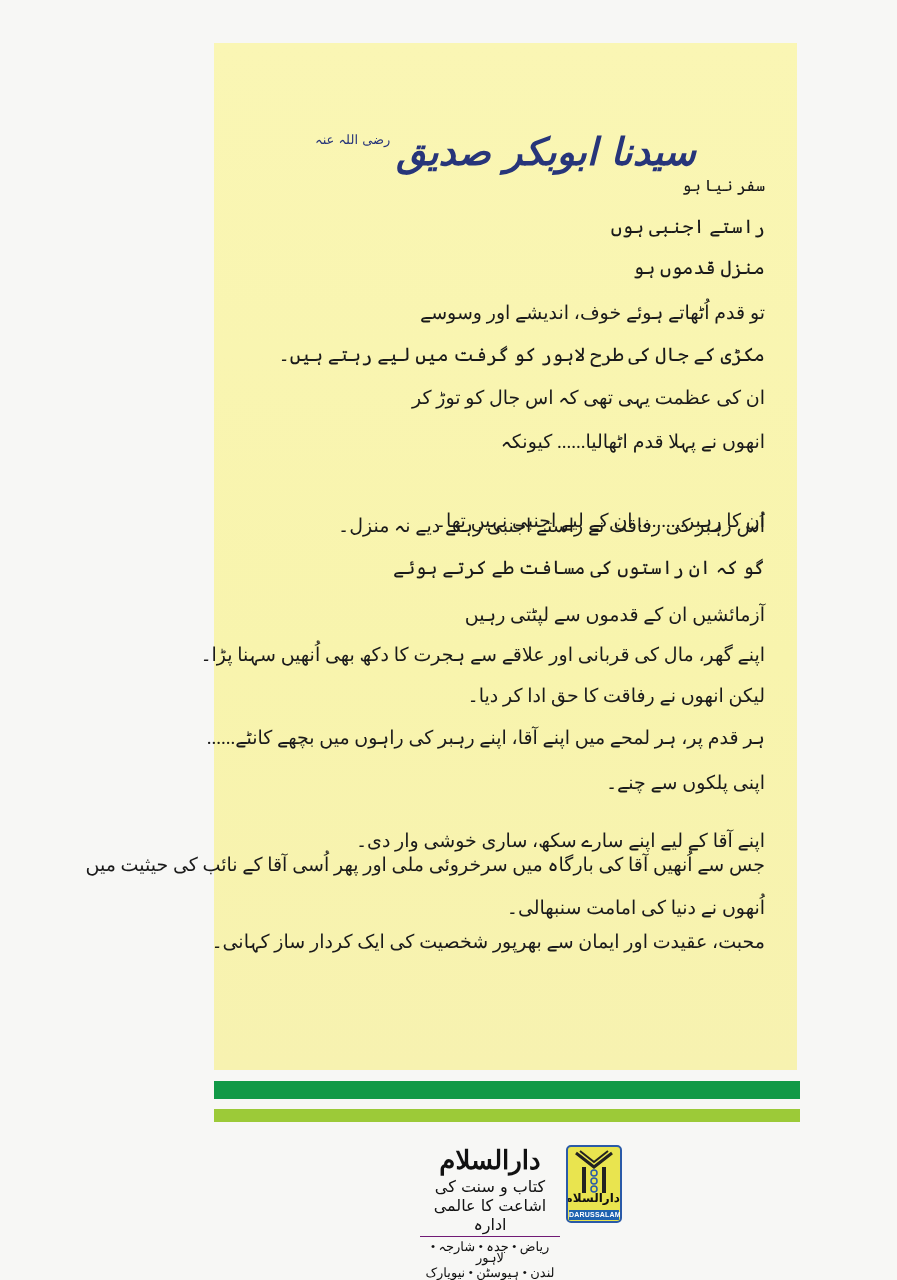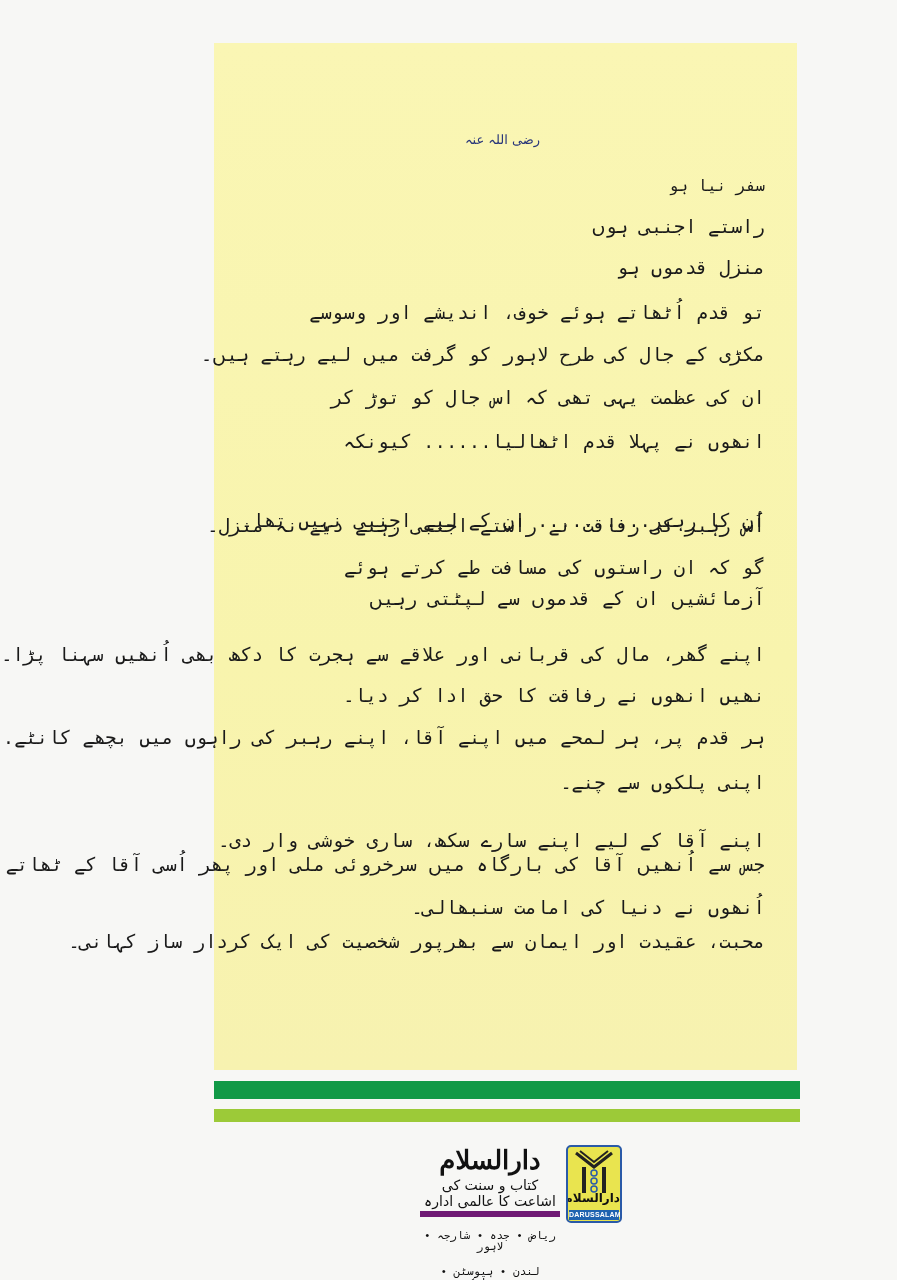--- a/index.html
+++ b/index.html
@@ -42,21 +42,21 @@
   }
   .body-text {
     position: absolute;
     right: 0; left: 0;
     top: 0;
     direction: rtl;
   }
   .line {
     position: absolute;
     right: 20px;
-    font-family: Liberation Mono, monospace;
+    font-family: Liberation Serif, serif;
     font-size: 19px;
     color: #1a1a1a;
     white-space: nowrap;
     direction: rtl;
     text-align: left;
   }
   .stripe {
     position: absolute;
     left: 214px; width: 586px;
   }
@@ -72,30 +72,30 @@
     color: #111;
   }
   .pub-name {
     font-family: "DejaVu Serif", serif;
     font-size: 26px;
     font-weight: bold;
     line-height: 30px;
   }
   .pub-tagline {
     font-family: "DejaVu Sans", sans-serif;
-    font-size: 14px;
-    border-bottom: 6px solid #701a75;
+    font-size: 16px;
+    border-bottom: 1px solid #701a75;
     padding-bottom: 2px;
     margin-top: 2px;
   }
   .pub-cities {
-    font-family: Liberation Mono, monospace;
-    font-size: 11px;
+    font-family: Liberation Serif, serif;
+    font-size: 13px;
     line-height: 11px;
-    margin-top: 14px;
+    margin-top: 4px;
   }
   .logo {
     position: absolute;
     left: 566px; top: 1145px;
     width: 56px; height: 78px;
     background: #e9e44f;
     border: 2px solid #2a5aa8;
     border-radius: 5px;
     box-sizing: border-box;
     overflow: hidden;
@@ -118,41 +118,42 @@
     text-align: center;
     line-height: 10px;
     letter-spacing: 0.2px;
   }
 </style>
 </head>
 <body>
 
 <div class="panel">
   <div class="title-wrap">
+    <span class="title">سیدنا ابوبکر صدیق</span>
     <span class="honorific">رضی اللہ عنہ</span>
   </div>
 
   <div class="body-text">
     <div class="line" style="top:133px;right:32px;font-size:16px;">سفر نیا ہو</div>
     <div class="line" style="top:172px;right:32px;">راستے اجنبی ہوں</div>
     <div class="line" style="top:213px;right:32px;">منزل قدموں ہو</div>
     <div class="line" style="top:258px;right:32px;">تو قدم اُٹھاتے ہوئے خوف، اندیشے اور وسوسے</div>
     <div class="line" style="top:300px;right:32px;">مکڑی کے جال کی طرح لاہور کو گرفت میں لیے رہتے ہیں۔</div>
     <div class="line" style="top:343px;right:32px;">ان کی عظمت یہی تھی کہ اس جال کو توڑ کر</div>
     <div class="line" style="top:387px;right:32px;">انھوں نے پہلا قدم اٹھالیا...... کیونکہ</div>
     <div class="line" style="top:430px;right:32px;margin-top:36px;">ان کا رہبر.......... ان کے لیے اجنبی نہیں تھا۔</div>
     <div class="line" style="top:471px;right:32px;">اُس رہبر کی رفاقت نے راستے اجنبی رہنے دیے نہ منزل۔</div>
     <div class="line" style="top:513px;right:32px;">گو کہ ان راستوں کی مسافت طے کرتے ہوئے</div>
-    <div class="line" style="top:544px;right:32px;">آزمائشیں ان کے قدموں سے لپٹتی رہیں</div>
+    <div class="line" style="top:560px;right:32px;">آزمائشیں ان کے قدموں سے لپٹتی رہیں</div>
     <div class="line" style="top:600px;right:32px;">اپنے گھر، مال کی قربانی اور علاقے سے ہجرت کا دکھ بھی اُنھیں سہنا پڑا۔</div>
-    <div class="line" style="top:641px;right:32px;">نھیں انھوں نے رفاقت کا حق ادا کر دیا۔</div>
+    <div class="line" style="top:641px;right:32px;">لیکن انھوں نے رفاقت کا حق ادا کر دیا۔</div>
     <div class="line" style="top:683px;right:32px;">ہر قدم پر، ہر لمحے میں اپنے آقا، اپنے رہبر کی راہوں میں بچھے کانٹے......</div>
     <div class="line" style="top:728px;right:32px;">اپنی پلکوں سے چنے۔</div>
     <div class="line" style="top:770px;right:32px;margin-top:16px;">اپنے آقا کے لیے اپنے سارے سکھ، ساری خوشی وار دی۔</div>
-    <div class="line" style="top:810px;right:32px;">جس سے اُنھیں آقا کی بارگاہ میں سرخروئی ملی اور پھر اُسی آقا کے ٹھاتے کی حیثیت میں</div>
+    <div class="line" style="top:810px;right:32px;">جس سے اُنھیں آقا کی بارگاہ میں سرخروئی ملی اور پھر اُسی آقا کے نائب کی حیثیت میں</div>
     <div class="line" style="top:853px;right:32px;">اُنھوں نے دنیا کی امامت سنبھالی۔</div>
     <div class="line" style="top:887px;right:32px;">محبت، عقیدت اور ایمان سے بھرپور شخصیت کی ایک کردار ساز کہانی۔</div>
   </div>
 </div>
 
 <div class="stripe dark"></div>
 <div class="stripe light"></div>
 
 <div class="publisher">
   <div class="pub-name">دارالسلام</div>

